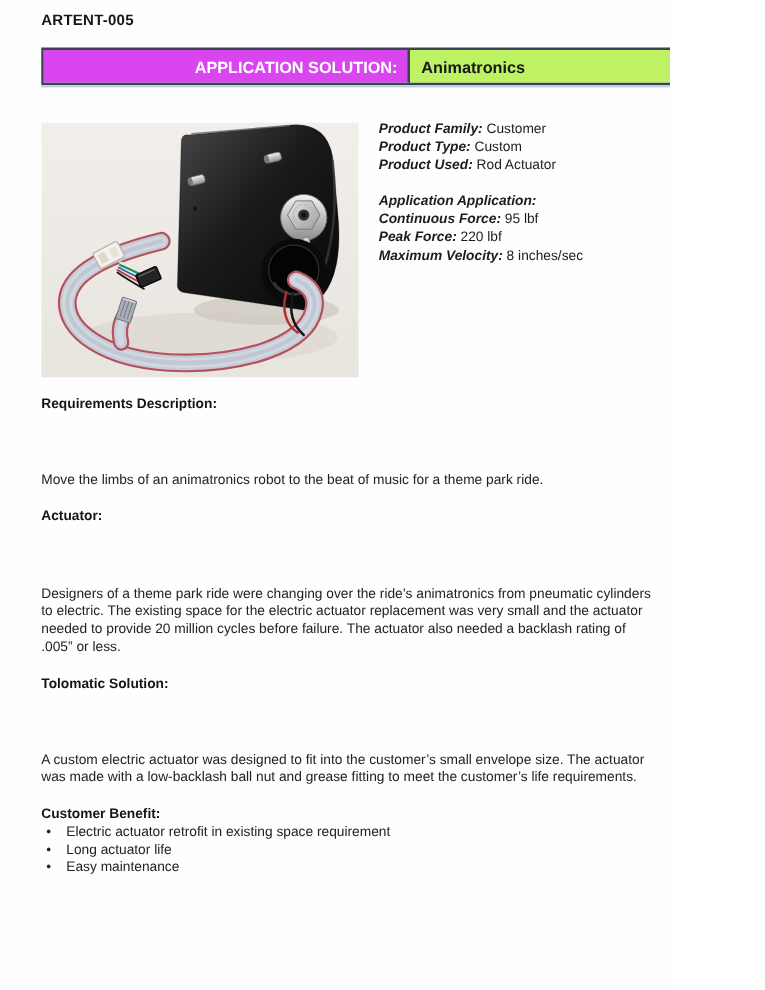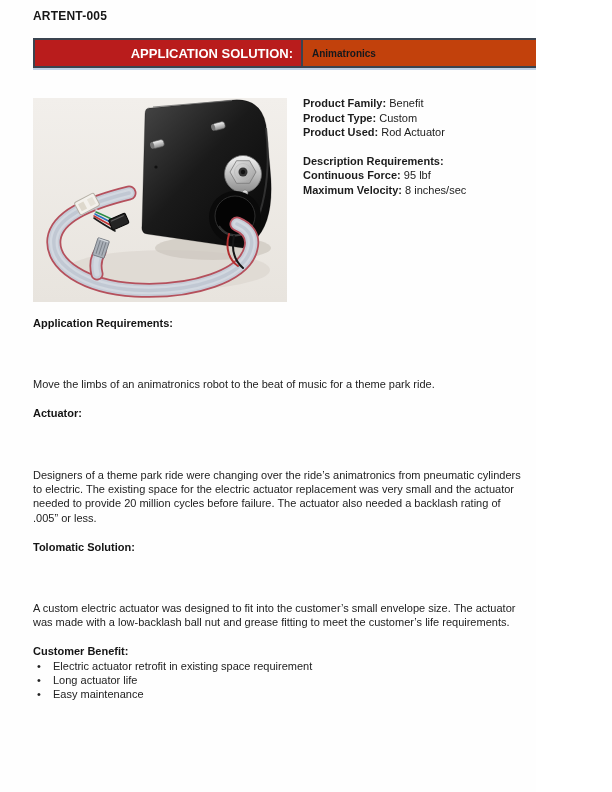--- a/index.html
+++ b/index.html
@@ -11,36 +11,36 @@
   .doc-id{
     position:absolute;left:33px;top:9px;
     font-size:12px;font-weight:bold;letter-spacing:.2px;color:#161616;
   }
   .banner{
     position:absolute;left:33px;top:38px;width:533px;height:26px;
     display:flex;border:2px solid #3a434f;
     box-shadow:0 2px 0 rgba(160,185,215,.65);
   }
   .banner-left{
-    width:258px;background:#b91c1c;color:#ffffff;
+    width:258px;background:#d946ef;color:#ffffff;
     font-size:13px;font-weight:bold;
     display:flex;align-items:center;justify-content:flex-end;
-    padding-right:8px;border-right:2px solid #3a434f;
+    padding-right:8px;border-right:2px solid #3a434f;padding-left:25px;
   }
   .banner-right{
-    flex:1;background:#c2410c;color:#15181c;
-    font-size:10px;font-weight:bold;
+    flex:1;background:#bef264;color:#15181c;
+    font-size:13px;font-weight:bold;
     display:flex;align-items:center;padding-left:9px;
   }
   .photo{position:absolute;left:33px;top:98px;width:254px;height:204px;}
   .pinfo{
     position:absolute;left:303px;top:96px;
     font-size:11px;line-height:14.6px;color:#1c1c1c;
   }
-  .pinfo .b{font-weight:bold;}
+  .pinfo .b{font-weight:bold;font-style:italic;}
   .pgap{height:14px;}
   .sections{
     position:absolute;left:33px;top:316px;width:552px;
     font-size:11px;line-height:14.4px;color:#222;
   }
   .sec{margin:0 0 14.4px 0;}
   .h{font-weight:bold;color:#141414;}
   .t{white-space:pre-line;margin-top:47px;}
   .bul{display:flex;}
   .bul .dot{width:20px;padding-left:4px;box-sizing:border-box;}
@@ -148,32 +148,33 @@
       <path d="M -7,-4 L 7,-4" stroke="#5e5e5e" stroke-width="1.2"></path>
     </g>
     <g transform="translate(68,150) rotate(18)">
       <rect x="-6" y="-9" width="12" height="18" rx="1" fill="#aab0b8" stroke="#6d727a" stroke-width="0.8"></rect>
       <path d="M -3,-7 L -3,7 M 0,-7 L 0,7 M 3,-7 L 3,7" stroke="#7c828a" stroke-width="1"></path>
       <path d="M -5,-8 L 5,-8" stroke="#d7dbe0" stroke-width="1"></path>
     </g>
   </svg>
 
   <div class="pinfo">
-    <div class="pline"><span class="b">Product Family:</span> <span>Benefit</span></div>
+    <div class="pline"><span class="b">Product Family:</span> <span>Customer</span></div>
     <div class="pline"><span class="b">Product Type:</span> <span>Custom</span></div>
     <div class="pline"><span class="b">Product Used:</span> <span>Rod Actuator</span></div>
     <div class="pgap"></div>
-    <div class="pline b">Description Requirements:</div>
+    <div class="pline b">Application Application:</div>
     <div class="pline"><span class="b">Continuous Force:</span> <span>95 lbf</span></div>
+    <div class="pline"><span class="b">Peak Force:</span> <span>220 lbf</span></div>
     <div class="pline"><span class="b">Maximum Velocity:</span> <span>8 inches/sec</span></div>
   </div>
 
   <div class="sections">
     <div class="sec">
-      <div class="h">Application Requirements:</div>
+      <div class="h">Requirements Description:</div>
       <div class="t">Move the limbs of an animatronics robot to the beat of music for a theme park ride.</div>
     </div>
     <div class="sec">
       <div class="h">Actuator:</div>
       <div class="t">Designers of a theme park ride were changing over the ride’s animatronics from pneumatic cylinders
 to electric. The existing space for the electric actuator replacement was very small and the actuator
 needed to provide 20 million cycles before failure. The actuator also needed a backlash rating of
 .005” or less.</div>
     </div>
     <div class="sec">

